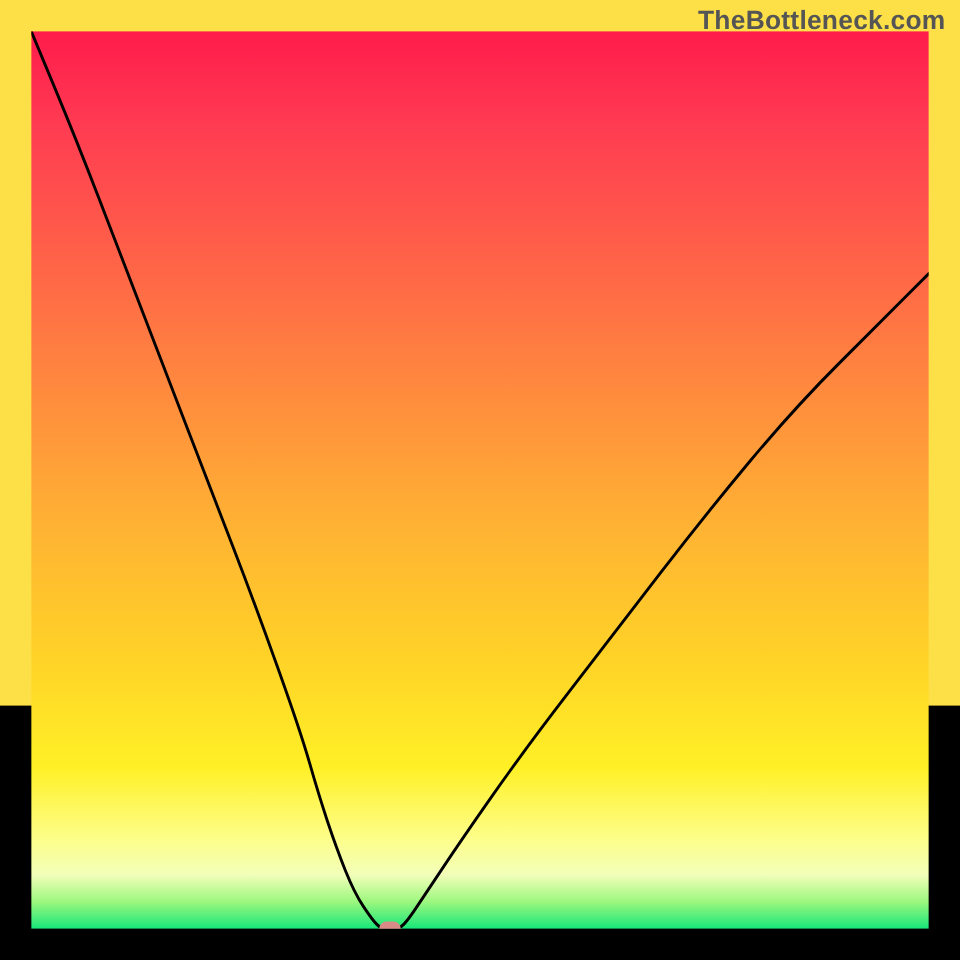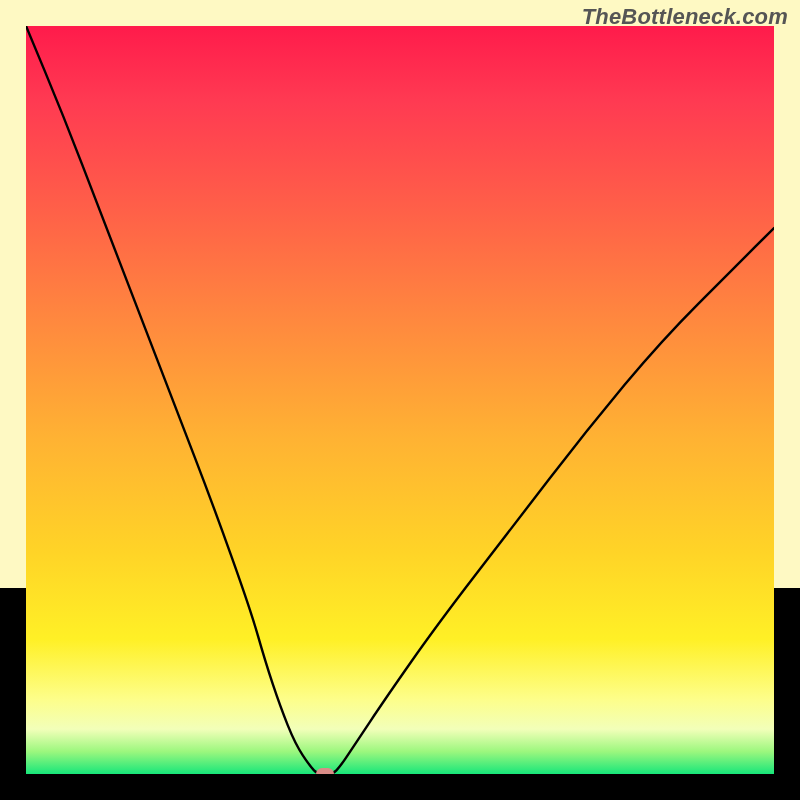--- a/index.html
+++ b/index.html
@@ -8,22 +8,21 @@
     width: 800px;
     height: 800px;
     background: #000;
     font-family: Arial, Helvetica, sans-serif;
     overflow: hidden;
   }
   .frame {
     position: relative;
     width: 800px;
     height: 588px;
-    background: #fef9c3;
-    font-style: italic;
+    background: #fde047;
   }
   .watermark {
     position: absolute;
     top: 4px;
     right: 12px;
     color: #555;
     font-size: 22px;
     font-weight: 600;
     letter-spacing: 0.2px;
     user-select: none;

